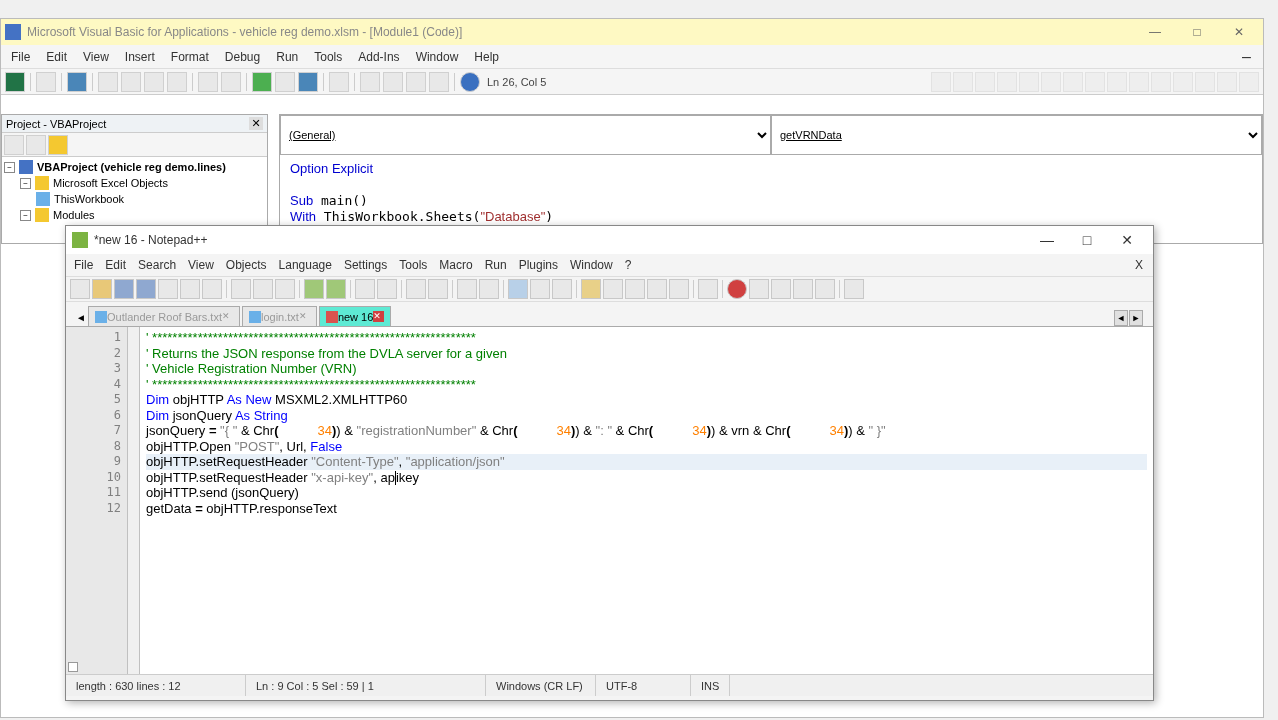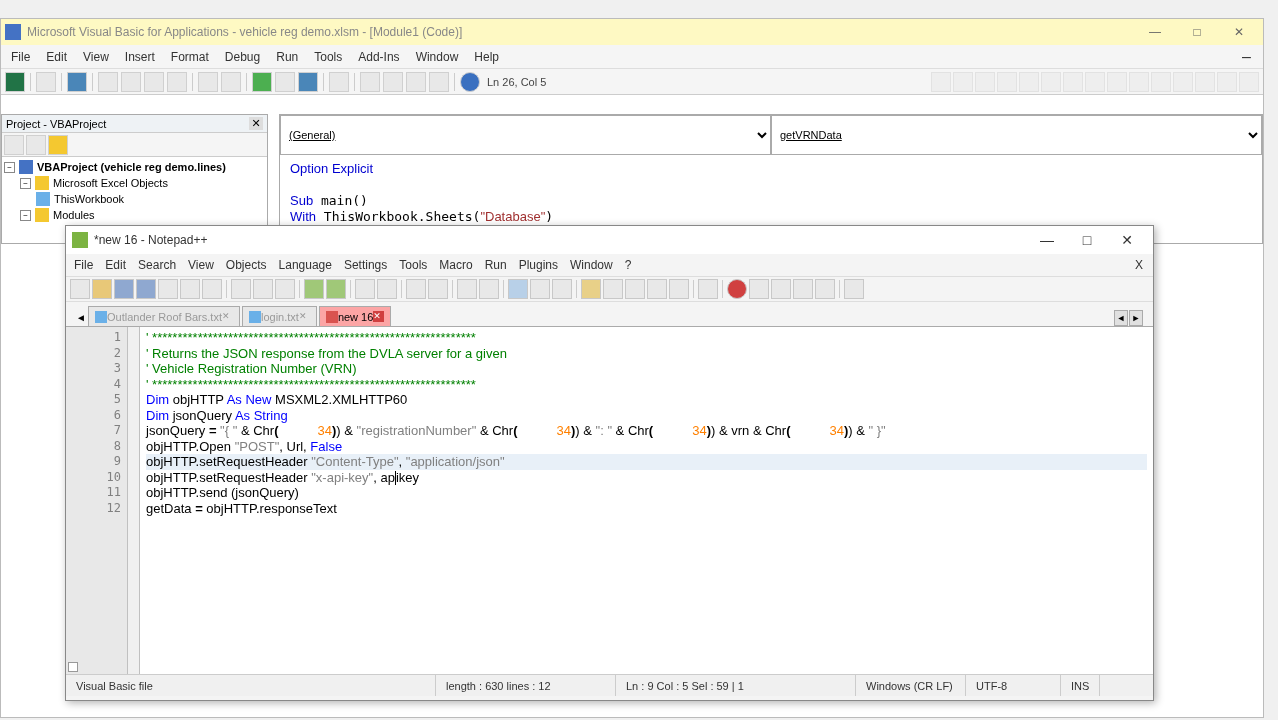--- a/index.html
+++ b/index.html
@@ -53,21 +53,21 @@
 .npp-menubar { height: 22px; background: #f4f4f4; display: flex; align-items: center; padding: 0 2px; font-size: 12px; color: #333; }
 .npp-menubar span { padding: 2px 6px; }
 .npp-menubar .x { margin-left: auto; padding-right: 8px; }
 .npp-toolbar { height: 26px; background: #f4f4f4; border-top: 1px solid #ddd; border-bottom: 1px solid #ddd; display: flex; align-items: center; padding: 0 4px; gap: 2px; }
 .npp-toolbar .nbtn { width: 20px; height: 20px; background: #e8e8e8; border: 1px solid #c8c8c8; }
 .npp-toolbar .sep { width: 1px; height: 18px; background: #ccc; margin: 0 2px; }
 .npp-tabs { height: 24px; background: #f4f4f4; display: flex; align-items: flex-end; padding: 0 10px; position: relative; }
 .npp-tabs .leftarr { width: 12px; height: 18px; font-size: 10px; display: flex; align-items: center; }
 .npp-tab { height: 20px; background: #e8e8e8; border: 1px solid #aaa; border-bottom: none; padding: 2px 6px; font-size: 11px; display: flex; align-items: center; margin-right: 2px; }
 .npp-tab.inactive { color: #999; }
-.npp-tab.active { background: #fca5a5; color: #000; }
+.npp-tab.active { background: #5eead4; color: #000; }
 .npp-tab .ticon { width: 12px; height: 12px; background: #6ab0e8; }
 .npp-tab.active .ticon { background: #d9534f; }
 .npp-tab .tclose { width: 11px; height: 11px; font-size: 9px; }
 .npp-tabs .rightarrs { margin-left: auto; display: flex; gap: 1px; }
 .npp-tabs .rightarrs span { width: 14px; height: 16px; background: #e0e0e0; border: 1px solid #aaa; font-size: 9px; display: flex; align-items: center; justify-content: center; }
 .npp-editor { background: #fff; height: 348px; display: flex; border-top: 1px solid #aaa; position: relative; }
 .gutter { width: 62px; background: #e8e8e8; border-right: 1px solid #c0c0c0; font-family: Consolas, monospace; font-size: 12px; text-align: right; padding: 3px 6px 0 0; color: #808080; line-height: 15.5px; }
 .fold-margin { width: 12px; background: #f0f0f0; border-right: 1px solid #c0c0c0; }
 .code-area { flex: 1; font-family: Consolas, monospace; font-size: 13px; padding: 3px 6px; line-height: 15.5px; white-space: pre; position: relative; }
 .code-area .cmt { color: #008000; }
@@ -298,20 +298,19 @@
       <span>►</span>
     </div>
   </div>
   <div class="npp-editor">
     <div class="gutter">1<br>2<br>3<br>4<br>5<br>6<br>7<br>8<br>9<br>10<br>11<br>12</div>
     <div class="fold-margin"></div>
     <div class="code-area"><span class="line"><span class="cmt">' ****************************************************************</span></span><span class="line"><span class="cmt">' Returns the JSON response from the DVLA server for a given</span></span><span class="line"><span class="cmt">' Vehicle Registration Number (VRN)</span></span><span class="line"><span class="cmt">' ****************************************************************</span></span><span class="line"><span class="kw">Dim</span><span> objHTTP </span><span class="kw">As New</span><span> MSXML2.XMLHTTP60</span></span><span class="line"><span class="kw">Dim</span><span> jsonQuery </span><span class="kw">As String</span></span><span class="line"><span>jsonQuery </span><span class="op">=</span><span class="str"> "{ "</span><span> &amp; </span><span>Chr</span><span class="op">(</span><span class="num">34</span><span class="op">)</span><span>) &amp; </span><span class="str">"registrationNumber"</span><span> &amp; </span><span>Chr</span><span class="op">(</span><span class="num">34</span><span class="op">)</span><span>) &amp; </span><span class="str">": "</span><span> &amp; </span><span>Chr</span><span class="op">(</span><span class="num">34</span><span class="op">)</span><span>) &amp; vrn &amp; </span><span>Chr</span><span class="op">(</span><span class="num">34</span><span class="op">)</span><span>) &amp; </span><span class="str">" }"</span></span><span class="line"><span>objHTTP.Open </span><span class="str">"POST"</span><span>, Url, </span><span class="kw">False</span></span><span class="line hl"><span>objHTTP.setRequestHeader </span><span class="str">"Content-Type"</span><span>, </span><span class="str">"application/json"</span></span><span class="line"><span>objHTTP.setRequestHeader </span><span class="str">"x-api-key"</span><span>, ap</span><span class="cursor"></span><span>ikey</span></span><span class="line"><span>objHTTP.send (jsonQuery)</span></span><span class="line"><span>getData </span><span class="op">=</span><span> objHTTP.responseText</span></span></div>
     <div class="scroll-corner"></div>
   </div>
   <div class="npp-status">
-    <div class="cell first">Visual Basic file</div>
     <div class="cell" style="width:180px">length : 630    lines : 12</div>
     <div class="cell" style="width:240px">Ln : 9    Col : 5    Sel : 59 | 1</div>
     <div class="cell" style="width:110px">Windows (CR LF)</div>
     <div class="cell" style="width:95px">UTF-8</div>
     <div class="cell">INS</div>
   </div>
 </div>
 
 </body></html>

